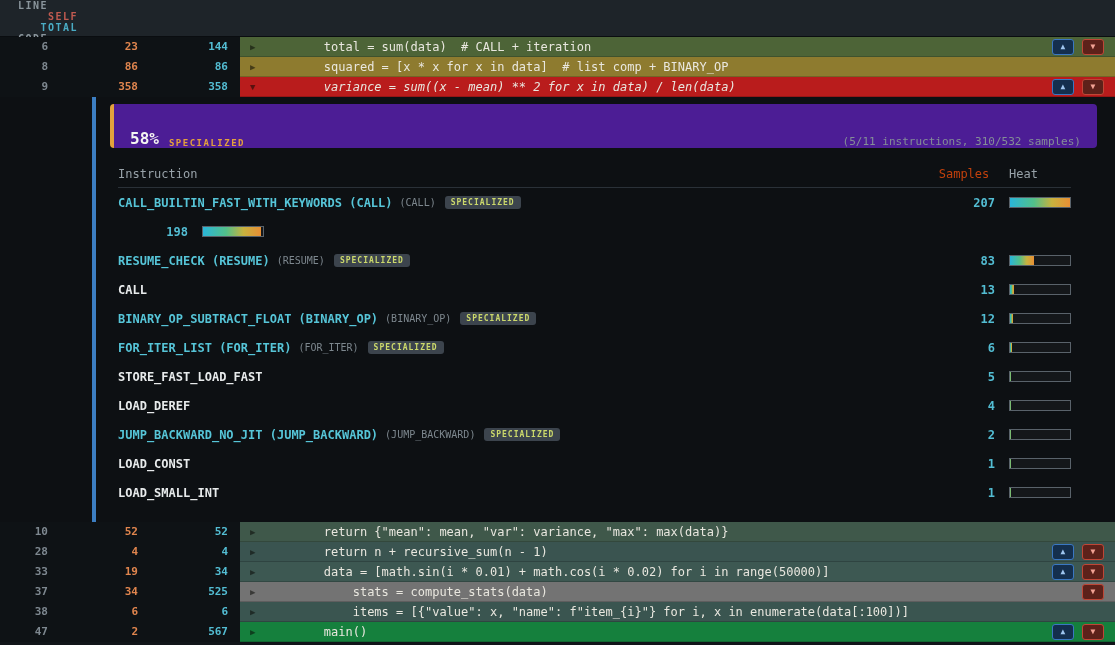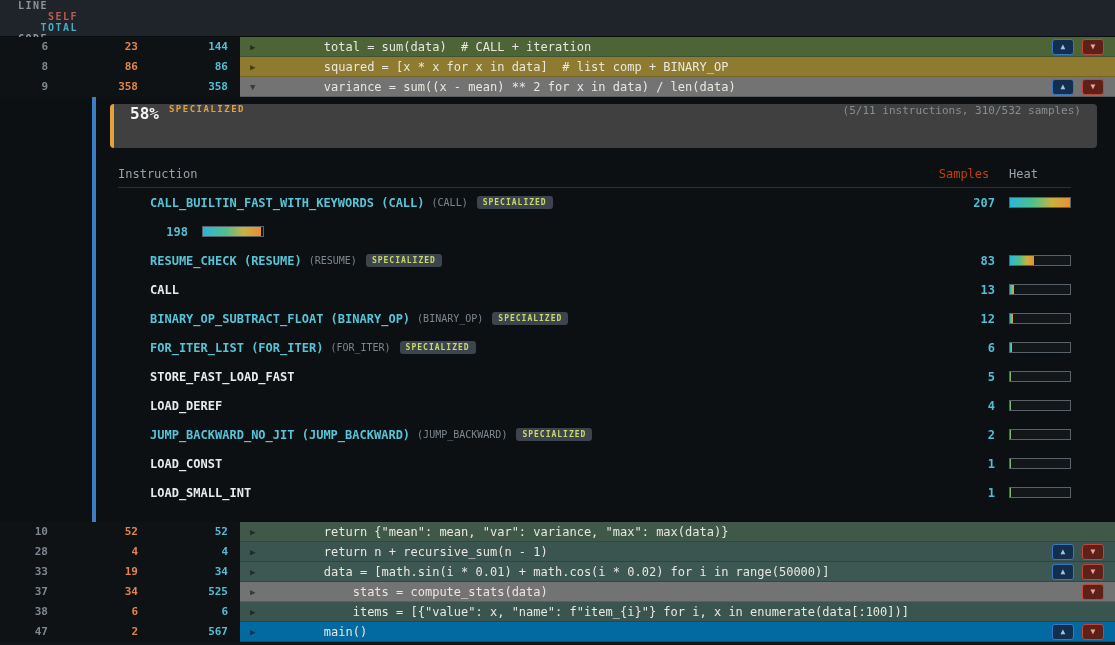--- a/index.html
+++ b/index.html
@@ -48,40 +48,40 @@
   }
   .navbtn.up   { right:41px; background:#142f4e; border-color:#3a77c2; color:#9fc6ef; }
   .navbtn.down { right:11px; background:#5d211a; border-color:#bf4737; color:#f2a295; }
 
   
   .panel { height:425px; background:#0d1013; display:flex; }
   .panel-accent { width:4px; background:#3c7ec2; margin-left:92px; flex:none; }
   .panel-body { flex:1; padding:7px 18px 0 14px; min-width:0; }
 
   .callout {
-    display:flex; align-items:flex-start; height:44px;
-    background:#404040; border-left:4px solid #e3a23c;
+    display:flex; align-items:flex-end; height:44px;
+    background:#4c1d95; border-left:4px solid #e3a23c;
     border-radius:4px; padding:0 16px;
   }
   .pct { font-size:16px; font-weight:bold; color:#f4f4f2; }
   .pct-label { font-size:9px; font-weight:bold; color:#e3a23c; letter-spacing:1.5px; margin-left:10px; }
   .callout-stats { margin-left:auto; font-size:11px; color:#848f96; }
 
   .itable { margin-top:12px; padding:0 26px 0 8px; }
   .itable-head {
     display:flex; align-items:center; height:28px;
     border-bottom:1px solid #2a3138; font-size:12px; color:#98a2a9;
   }
   .ih-name { flex:1; }
   .ih-samples { width:70px; text-align:center; color:#c2410c; font-weight:normal; }
   .ih-heat { width:62px; margin-left:10px; }
 
   .irow { display:flex; align-items:center; height:29px; }
   .iname { flex:1; display:flex; align-items:center; min-width:0; }
-  .iname-main { font-size:12px; font-weight:bold; color:#e8ebec; white-space:nowrap;margin-left:32px; }
+  .iname-main { font-size:12px; font-weight:bold; color:#e8ebec; white-space:nowrap; }
   .iname-main.specialized { color:#56c5d8; }
   .iqual { font-size:10px; color:#7d878e; margin-left:7px; white-space:nowrap; }
   .ibadge {
     margin-left:9px; font-size:8px; font-weight:bold; letter-spacing:1px;
     background:#3c444d; color:#ccd96b; padding:2px 6px; border-radius:3px;
     white-space:nowrap;
   }
   .isamples { width:70px; text-align:right; font-size:12px; font-weight:bold; color:#53bdd3; }
   .iheat {
     width:62px; height:11px; margin-left:14px;
@@ -114,21 +114,21 @@
       <div class="crow">
         <div class="cell c-line">8</div>
         <div class="cell c-self">86</div>
         <div class="cell c-total">86</div>
         <div class="c-code" style="background: rgb(142, 123, 47);"><span class="tri">▶</span><span class="codetext">        squared = [x * x for x in data]  # list comp + BINARY_OP</span></div>
       </div>
       <div class="crow">
         <div class="cell c-line">9</div>
         <div class="cell c-self">358</div>
         <div class="cell c-total">358</div>
-        <div class="c-code" style="background: #737373;"><span class="tri">▼</span><span class="codetext">        variance = sum((x - mean) ** 2 for x in data) / len(data)</span><span class="navbtn up">▲</span><span class="navbtn down">▼</span></div>
+        <div class="c-code" style="background: #b91c1c; font-style: italic;"><span class="tri">▼</span><span class="codetext">        variance = sum((x - mean) ** 2 for x in data) / len(data)</span><span class="navbtn up">▲</span><span class="navbtn down">▼</span></div>
       </div>
     </div>
 
   <div class="panel">
     <div class="panel-accent"></div>
     <div class="panel-body">
 
       <div class="callout">
         <span class="pct">58%</span>
         <span class="pct-label">SPECIALIZED</span>
@@ -282,17 +282,17 @@
       <div class="crow">
         <div class="cell c-line">38</div>
         <div class="cell c-self">6</div>
         <div class="cell c-total">6</div>
         <div class="c-code" style="background: rgb(58, 85, 80);"><span class="tri">▶</span><span class="codetext">            items = [{"value": x, "name": f"item_{i}"} for i, x in enumerate(data[:100])]</span></div>
       </div>
       <div class="crow">
         <div class="cell c-line">47</div>
         <div class="cell c-self">2</div>
         <div class="cell c-total">567</div>
-        <div class="c-code" style="background: #0369a1;"><span class="tri">▶</span><span class="codetext">        main()</span><span class="navbtn up">▲</span><span class="navbtn down">▼</span></div>
+        <div class="c-code" style="background: #15803d;"><span class="tri">▶</span><span class="codetext">        main()</span><span class="navbtn up">▲</span><span class="navbtn down">▼</span></div>
       </div>
     </div>
 
 </div>
 
 </body></html>

